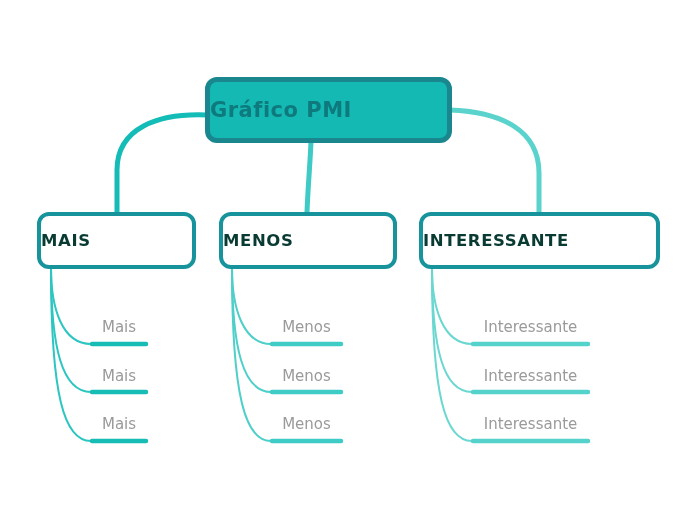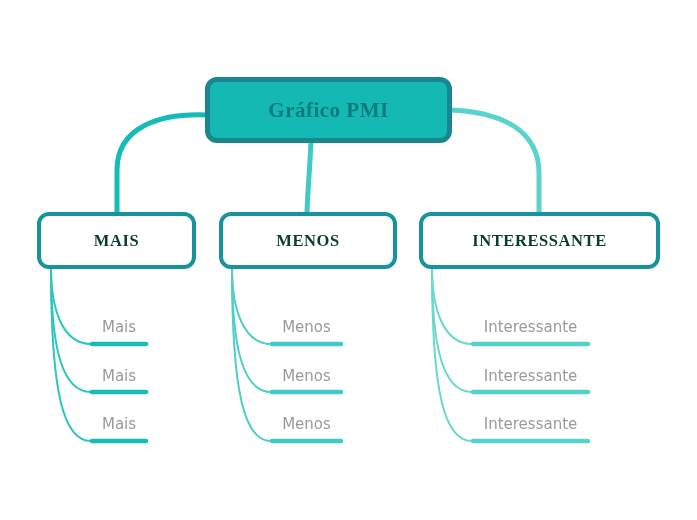--- a/index.html
+++ b/index.html
@@ -19,24 +19,23 @@
     position: absolute;
     left: 0; top: 0;
     width: 697px; height: 520px;
     pointer-events: none;
   }
   .node {
     position: absolute;
     box-sizing: border-box;
     display: flex;
     align-items: center;
-    justify-content: center;
+    justify-content: flex-start;
     border-radius: 12px;
     cursor: pointer;
-    font-family: Liberation Serif, serif;
   }
   .root-node {
     left: 205px; top: 77px;
     width: 247px; height: 66px;
     background: #13b9b2;
     border: 5px solid #1a868e;
   }
   .root-node .label {
     color: #0f7a7e;
     font-weight: bold;

